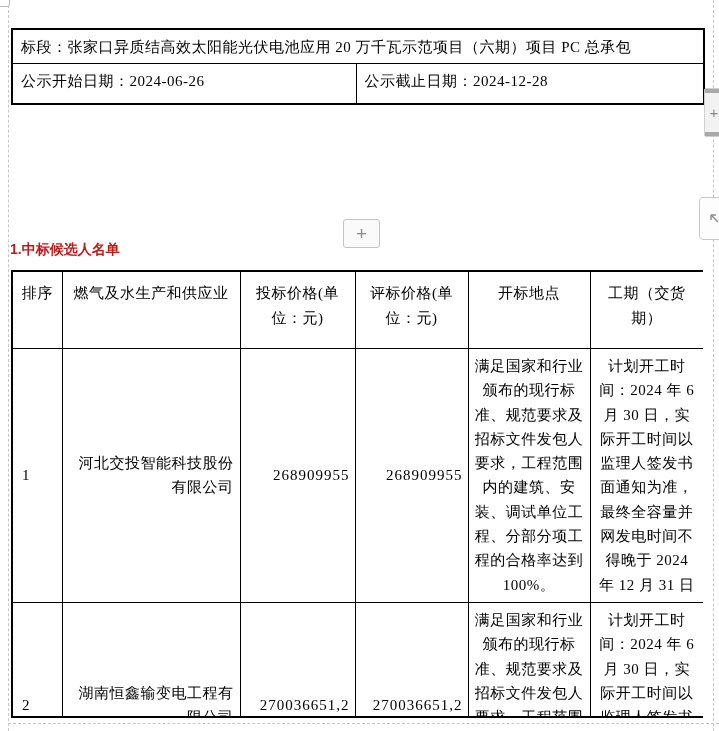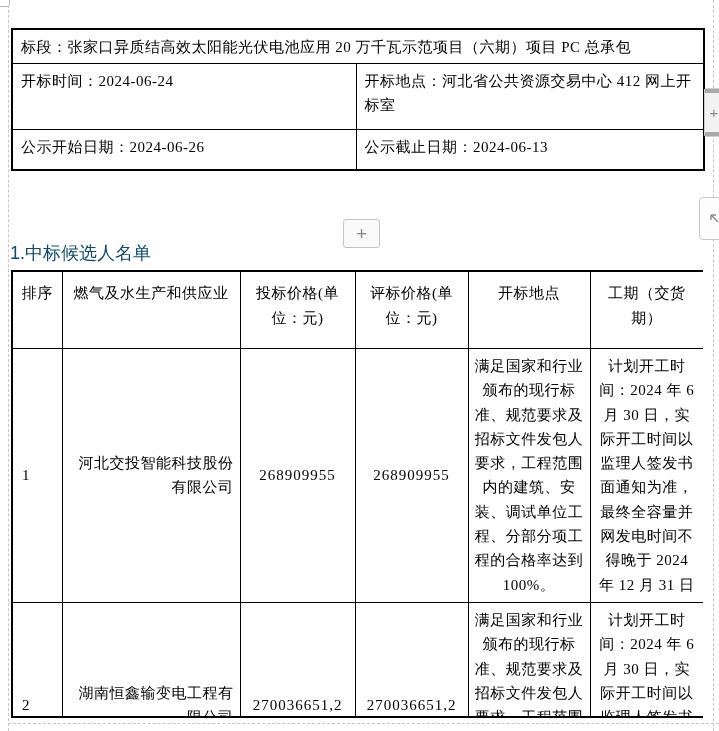--- a/index.html
+++ b/index.html
@@ -23,29 +23,29 @@
   table.info{position:absolute;left:11px;top:8px;border:2px solid #000;margin-top:20px;}
   table.info td{vertical-align:top;padding:5px 8px 4px 8px;}
 
   .cand-wrap{position:absolute;left:11px;top:270px;width:692px;height:446px;
              overflow:hidden;border-bottom:2px solid #000;}
   table.cand{border:2px solid #000;}
   table.cand th{font-weight:normal;text-align:center;vertical-align:top;
                 padding:9px 4px 4px 4px;height:63px;line-height:25px;margin-top:47px;}
   td.c-rank{vertical-align:middle;text-align:left;padding:4px 4px 4px 9px;}
   td.c-company{vertical-align:middle;text-align:right;padding:4px 6px;}
-  td.c-price{vertical-align:middle;text-align:center;padding:4px 5px;letter-spacing:1px;margin-top:43px;}
+  td.c-price{vertical-align:middle;text-align:right;padding:4px 5px;letter-spacing:1px;margin-top:43px;}
   td.c-text{vertical-align:top;text-align:center;padding:5px 6px;line-height:24.3px;}
   tr.row1 td{height:219px;}
   tr.row2 td{height:161px;}
 
   
   .section-title{position:absolute;left:10px;top:241px;
                  font-family:"Liberation Sans","DejaVu Sans",sans-serif;
-                 font-size:18px;font-weight:400;color:#0c4a6e;}
+                 font-size:14px;font-weight:700;color:#b91c1c;}
 
   
   .add-row-btn{position:absolute;left:343px;top:219px;width:37px;height:29px;z-index:5;
                background:#fafafa;border:1px solid #c4c4c4;border-radius:3px;
                display:flex;align-items:center;justify-content:center;cursor:pointer;}
   .plus-glyph{font-family:"Liberation Sans",sans-serif;font-size:19px;color:#8a8a8a;
               font-weight:300;line-height:1;}
 
   
   .side-add-btn{position:absolute;left:704px;top:88px;width:18px;height:47px;z-index:5;
@@ -72,27 +72,23 @@
 
   <table class="doc info">
     <colgroup>
         <col style="width:344px">
         <col style="width:348px">
       </colgroup>
     <tbody>
         <tr style="height:33px">
       <td colspan="2">标段：张家口异质结高效太阳能光伏电池应用 20 万千瓦示范项目（六期）项目 PC 总承包</td>
     </tr>
-    <tr style="height:66px">
-      <td>开标时间：2024-06-24</td>
-      <td>开标地点：河北省公共资源交易中心 412 网上开标室</td>
-    </tr>
     <tr style="height:40px">
       <td>公示开始日期：2024-06-26</td>
-      <td>公示截止日期：2024-06-13</td>
+      <td>公示截止日期：2024-12-28</td>
     </tr>
   </tbody>
     </table>
 
   <button class="add-row-btn">
     <span class="plus-glyph">+</span>
   </button>
 
   <div class="section-title">1.中标候选人名单</div>
 

